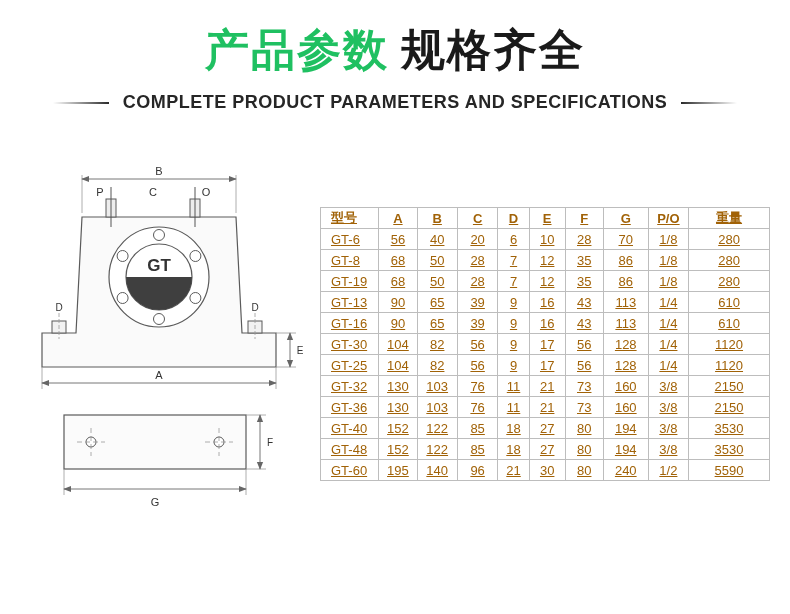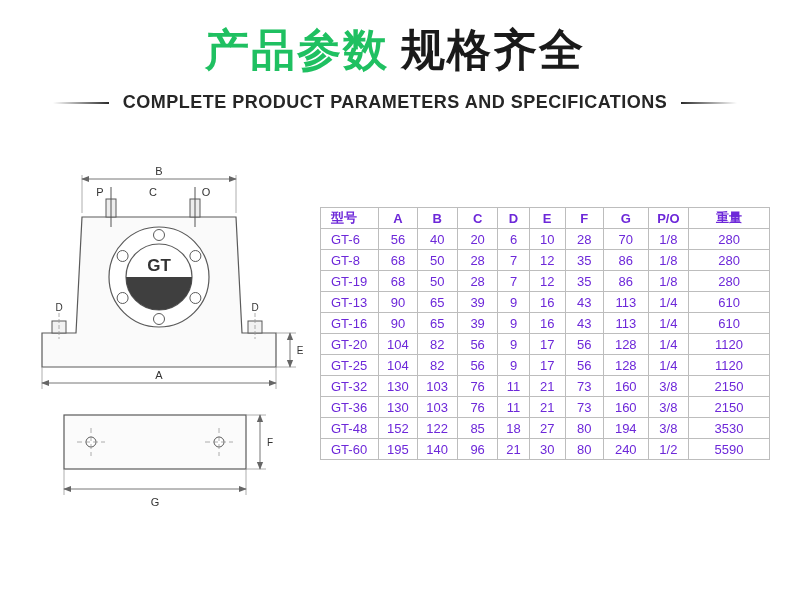--- a/index.html
+++ b/index.html
@@ -14,21 +14,21 @@
   .title .green { color:var(--accent_green,#1fc061); margin-right:12px; }
   .title .dark  { color:var(--title_color,#1a1a1a); }
   .subtitle-row { display:flex; align-items:center; justify-content:center; gap:14px; margin-top:18px; }
   .subtitle { font-size:18px; font-weight:bold; color:#262626; letter-spacing:0.5px; }
   .sub-line { width:56px; height:2px; }
   .sub-line.left  { background:linear-gradient(to left,#2a2a2a,rgba(42,42,42,0)); }
   .sub-line.right { background:linear-gradient(to right,#2a2a2a,rgba(42,42,42,0)); }
   .main { display:flex; align-items:flex-start; gap:12px; padding:0 20px 0 22px; margin-top:52px; }
   .diagram-wrap { flex:0 0 286px; }
   .table-wrap { flex:1; margin-top:42px; }
-  table { width:100%; border-collapse:collapse; table-layout:fixed; font-size:13px; color:#6d28d9; }
+  table { width:100%; border-collapse:collapse; table-layout:fixed; font-size:13px; color:#a16207;text-decoration:underline; }
   th,td { border:1px solid var(--table_border,#bdbdbd); text-align:center; height:21px; padding:0 2px;
           overflow:hidden; white-space:nowrap; }
   th { font-weight:bold; }
   th:first-child, td:first-child { text-align:left; padding-left:10px; }
   .footer { text-align:center; margin-top:28px; font-size:23px; color:#111111; letter-spacing:1px; }
   svg text { fill:#333333; font-family:"Liberation Sans","DejaVu Sans",sans-serif; }
 </style>
 </head>
 <body>
 
@@ -206,21 +206,21 @@
               <td>65</td>
               <td>39</td>
               <td>9</td>
               <td>16</td>
               <td>43</td>
               <td>113</td>
               <td>1/4</td>
               <td>610</td>
             </tr>
             <tr>
-              <td>GT-20</td>
+              <td>GT-30</td>
               <td>104</td>
               <td>82</td>
               <td>56</td>
               <td>9</td>
               <td>17</td>
               <td>56</td>
               <td>128</td>
               <td>1/4</td>
               <td>1120</td>
             </tr>
@@ -254,20 +254,32 @@
               <td>103</td>
               <td>76</td>
               <td>11</td>
               <td>21</td>
               <td>73</td>
               <td>160</td>
               <td>3/8</td>
               <td>2150</td>
             </tr>
             <tr>
+              <td>GT-40</td>
+              <td>152</td>
+              <td>122</td>
+              <td>85</td>
+              <td>18</td>
+              <td>27</td>
+              <td>80</td>
+              <td>194</td>
+              <td>3/8</td>
+              <td>3530</td>
+            </tr>
+            <tr>
               <td>GT-48</td>
               <td>152</td>
               <td>122</td>
               <td>85</td>
               <td>18</td>
               <td>27</td>
               <td>80</td>
               <td>194</td>
               <td>3/8</td>
               <td>3530</td>

